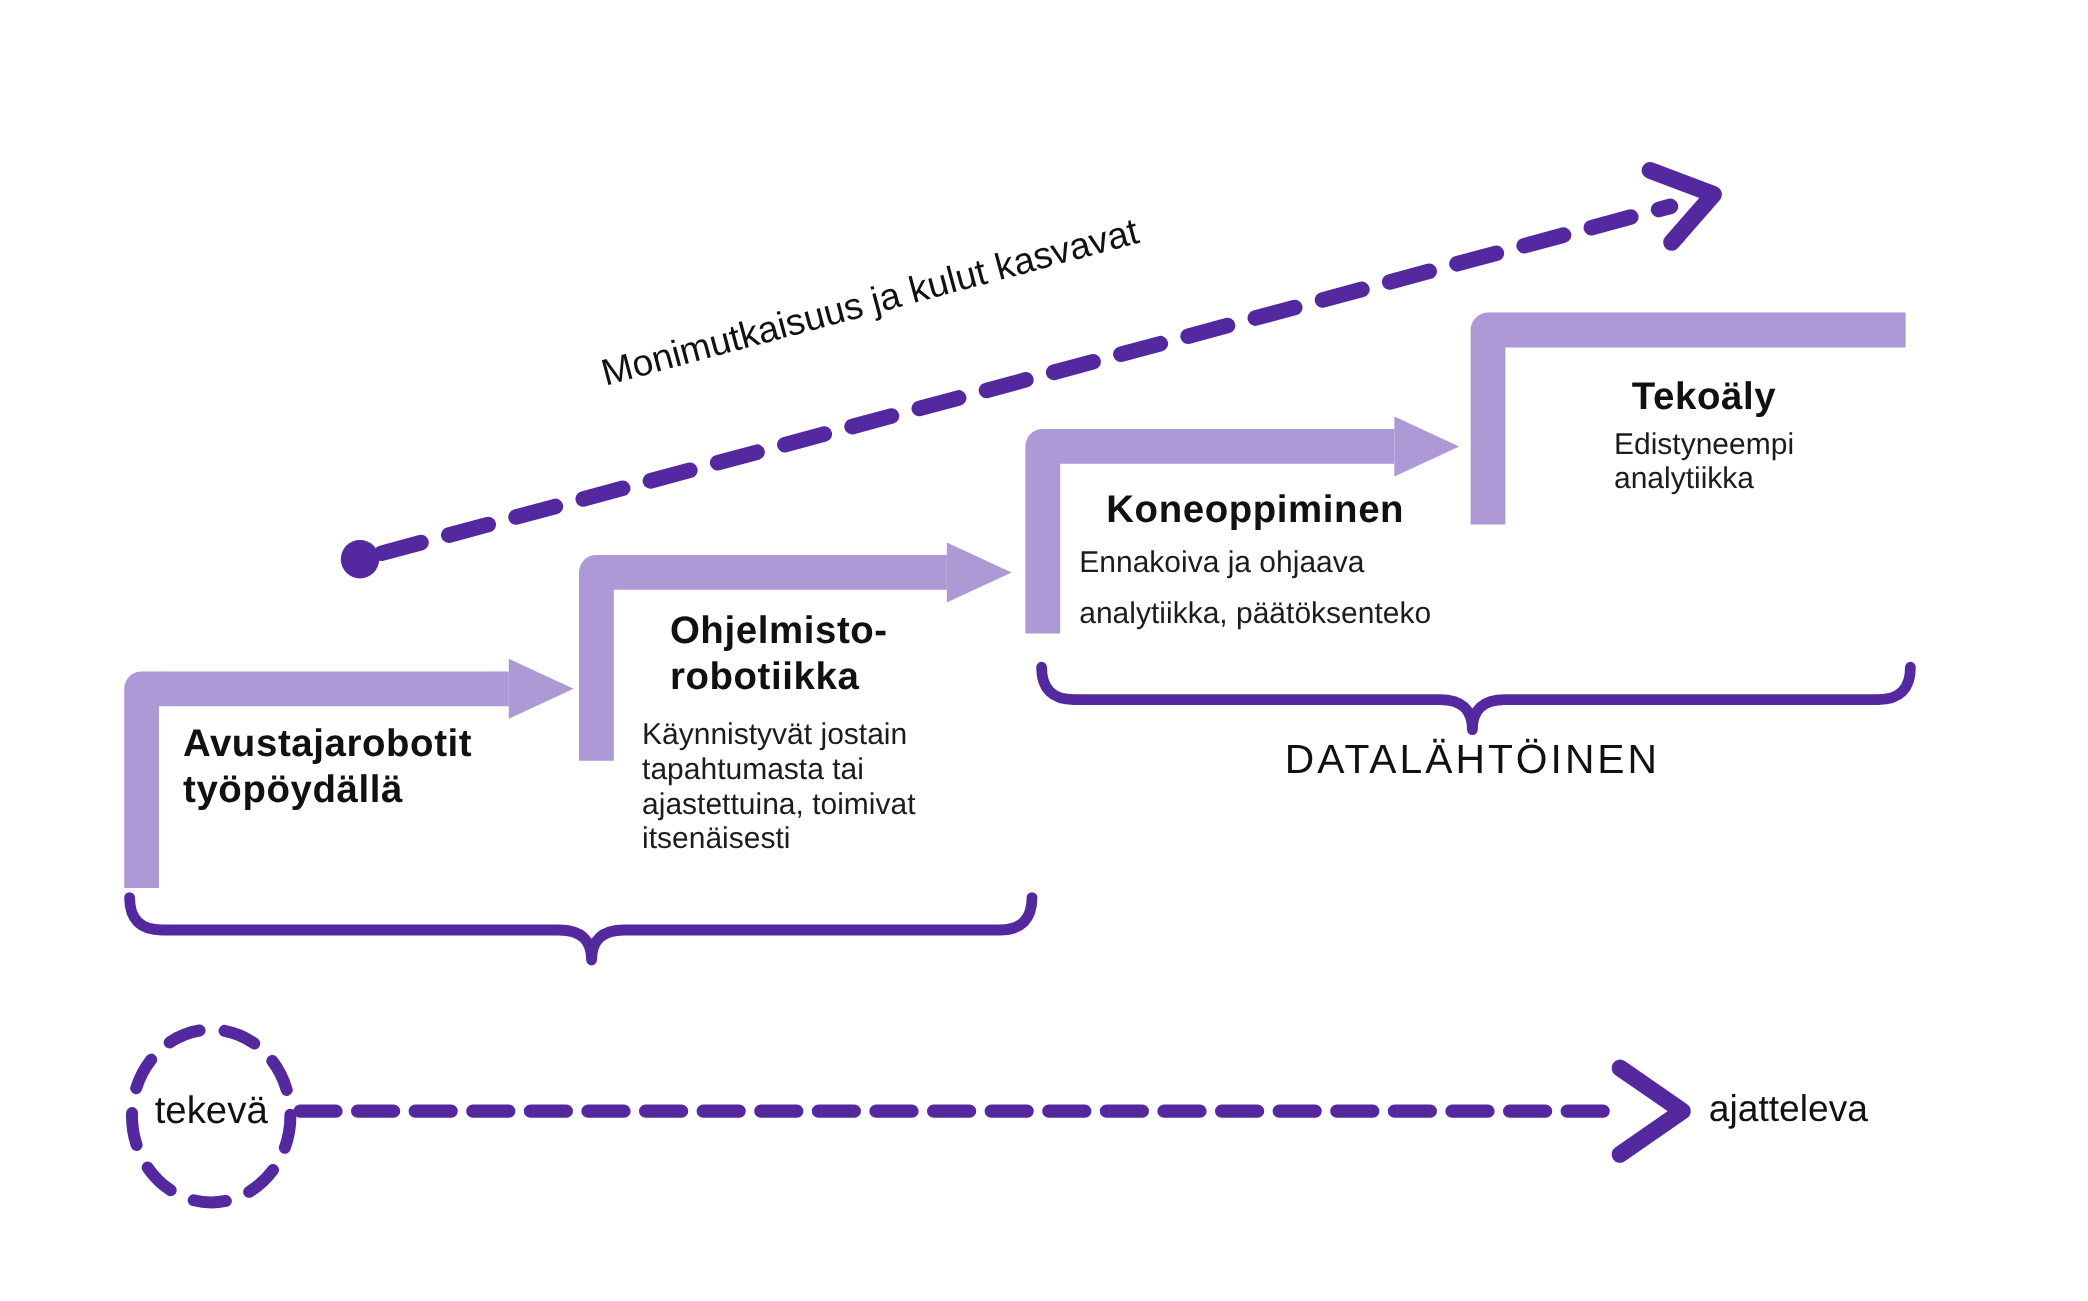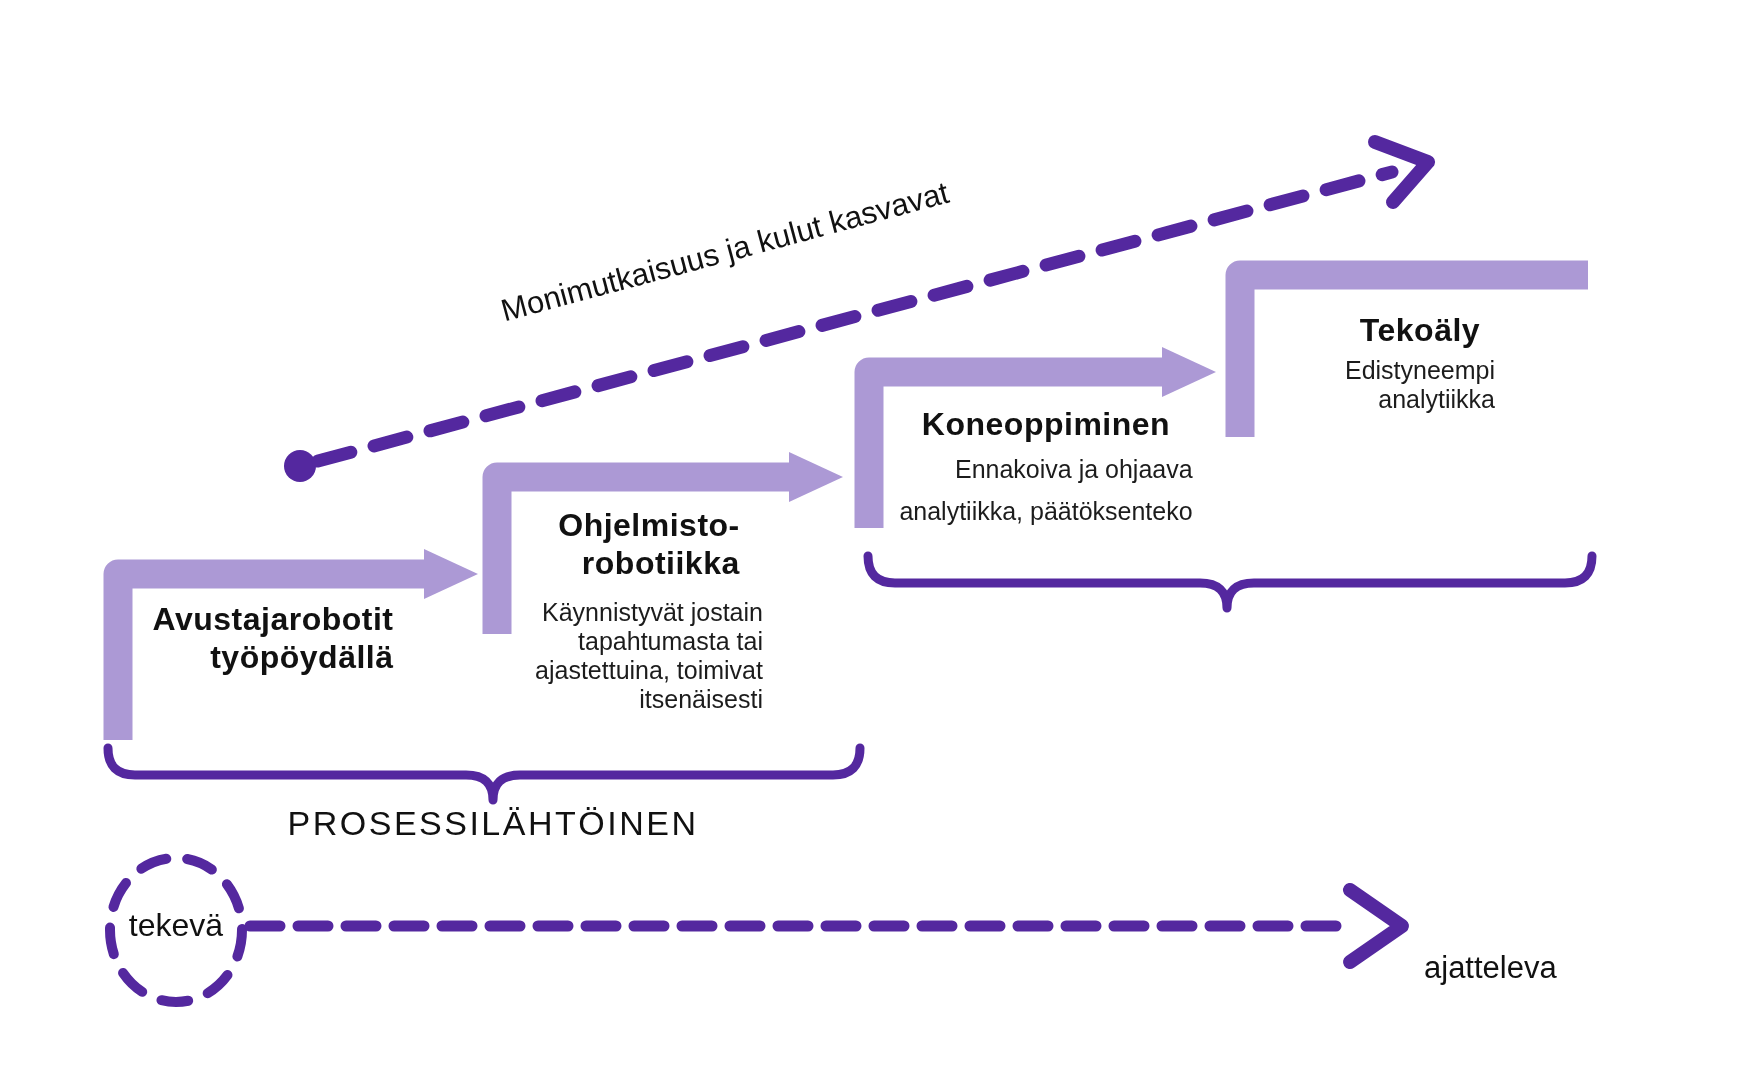--- a/index.html
+++ b/index.html
@@ -23,21 +23,21 @@
   .bar{fill:none;stroke:var(--light-purple);stroke-width:29;stroke-linejoin:round;stroke-linecap:butt;}
   .head{fill:var(--light-purple);stroke:none;}
   .dash-line{stroke:var(--dark-purple);stroke-width:13;stroke-linecap:round;fill:none;}
   .dash-line.thin{stroke-width:11;}
   .chev{stroke:var(--dark-purple);stroke-width:14;stroke-linecap:round;stroke-linejoin:round;fill:none;}
   .dot{fill:var(--dark-purple);stroke:none;}
   .dash-circle{stroke:var(--dark-purple);stroke-width:10;fill:none;stroke-linecap:round;stroke-dasharray:27 21;}
   .brace{stroke:var(--dark-purple);stroke-width:9;fill:none;stroke-linecap:round;stroke-linejoin:round;}
 
   
-  .txt{position:absolute;color:var(--text-color);white-space:pre-line;text-align:right;}
+  .txt{position:absolute;color:var(--text-color);white-space:pre-line;text-align:left;}
   .step-title{font-weight:bold;font-size:32px;line-height:38px;letter-spacing:.5px;transform:translateX(-50%);}
   .step-title.big{font-size:32px;}
   .step-desc{font-size:25px;line-height:29px;color:#1c1c1c;transform:translateX(-50%);}
   .cat-label{font-size:34px;letter-spacing:2.5px;font-weight:300;transform:translateX(-50%);white-space:nowrap;}
   .rot-label{
     position:absolute;left:725px;top:252px;
     font-size:31px;color:var(--text-color);white-space:nowrap;
     transform:translate(-50%,-50%) rotate(-15deg);
   }
   .spectrum-label{font-size:32px;transform:translateX(-50%);white-space:nowrap;}
@@ -99,18 +99,18 @@
 tapahtumasta tai
 ajastettuina, toimivat
 itsenäisesti</div>
   <div class="txt step-desc" style="left:1046px;top:448px;line-height:42px;">Ennakoiva ja ohjaava
 analytiikka, päätöksenteko</div>
 
   <div class="txt step-title big" style="left:1420px;top:311px;">Tekoäly</div>
   <div class="txt step-desc" style="left:1420px;top:356px;">Edistyneempi
 analytiikka</div>
 
-  <div class="txt cat-label" style="left:493px;top:804px;">PROSESSILÄHTÖINEN</div>
+  <div class="txt cat-label" style="left:1227px;top:614px;">DATALÄHTÖINEN</div>
 
   <div class="txt spectrum-label" style="left:176px;top:907px;">tekevä</div>
-  <div class="txt spectrum-label end" style="left:1424px;top:906px;margin-top:44px;">ajatteleva</div>
+  <div class="txt spectrum-label end" style="left:1424px;top:906px;">ajatteleva</div>
 
 </div>
 
 </body></html>

